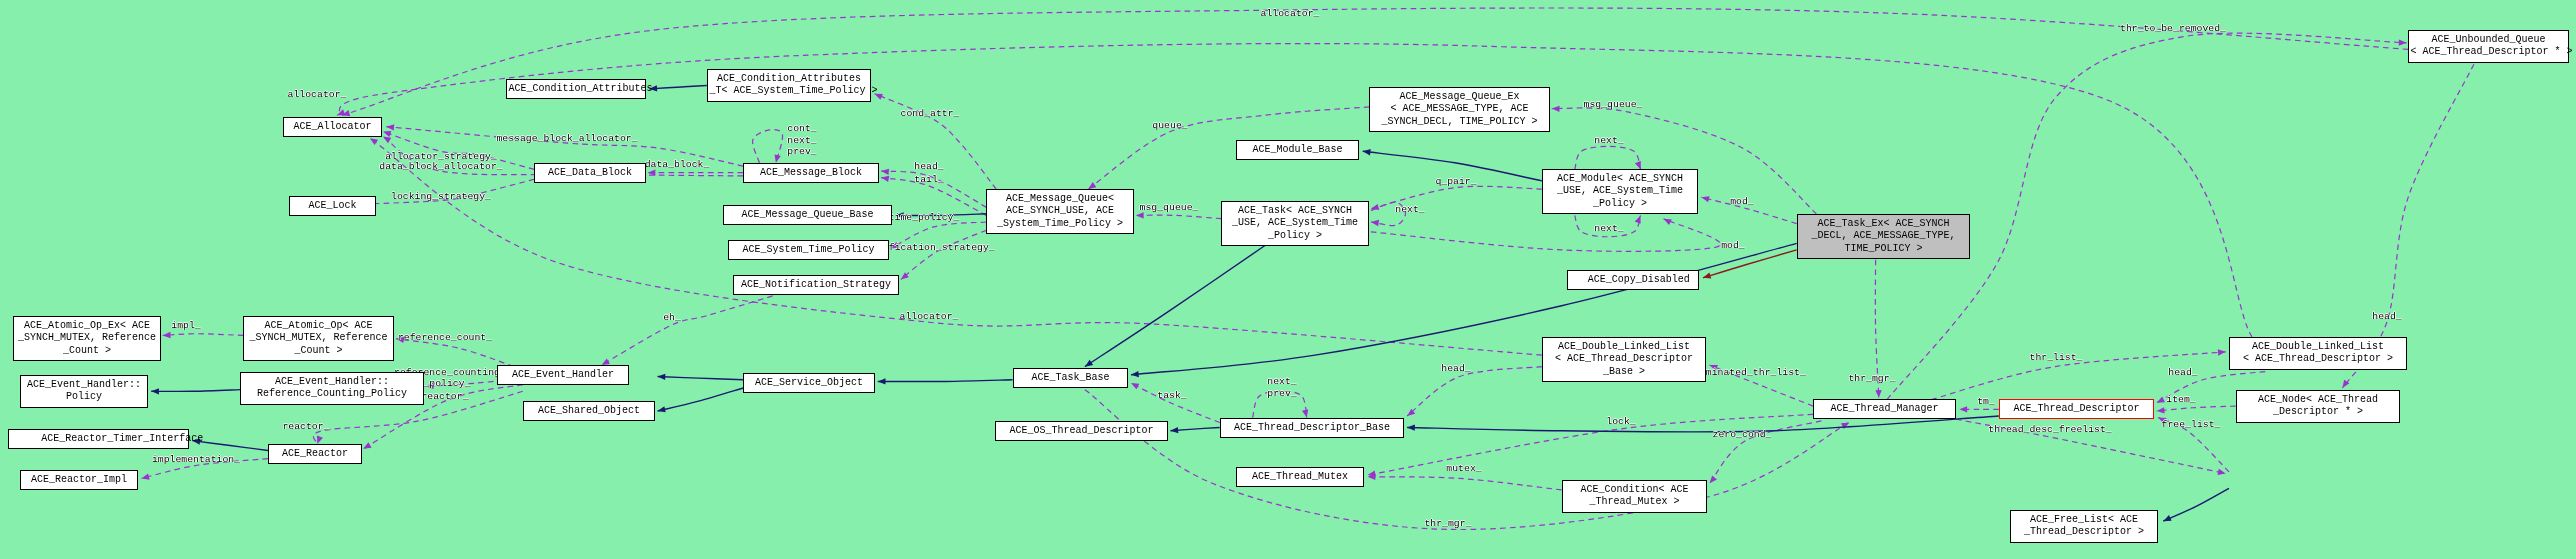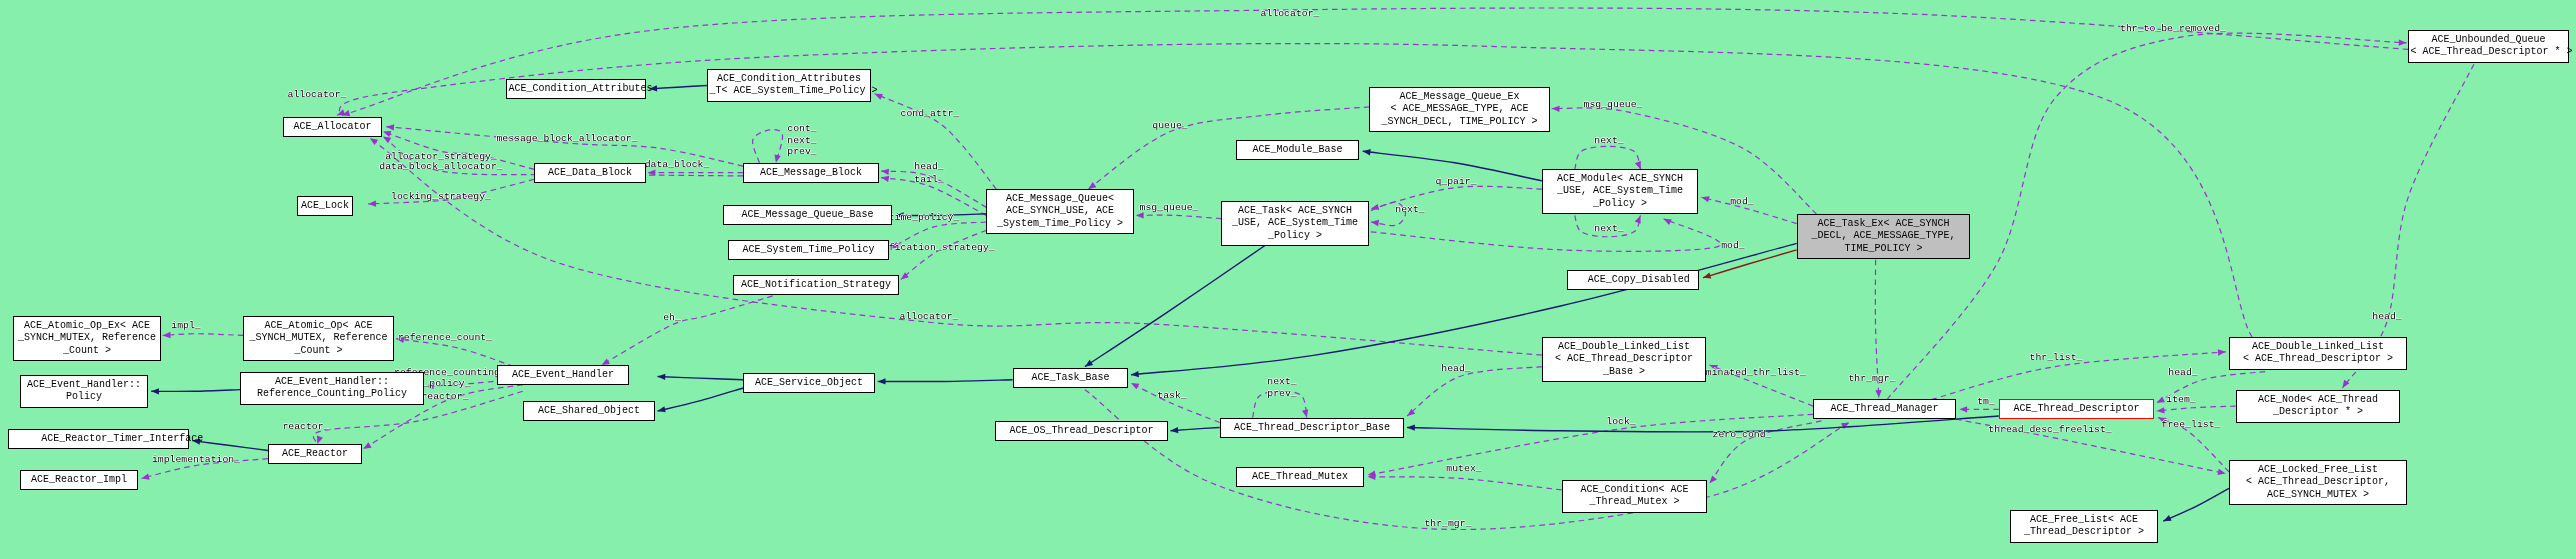--- a/index.html
+++ b/index.html
@@ -209,21 +209,21 @@
     </div>
     <div class="node" style="left: 283px; top: 117px; width: 99px;">
       <div>ACE_Allocator</div>
     </div>
     <div class="node" style="left: 534px; top: 163px; width: 112px;">
       <div>ACE_Data_Block</div>
     </div>
     <div class="node" style="left: 743px; top: 163px; width: 136px;">
       <div>ACE_Message_Block</div>
     </div>
-    <div class="node" style="left: 297px; top: 196px; width: 56px; text-align: center;">
+    <div class="node" style="left: 289px; top: 196px; width: 87px; text-align: center;">
       <div>ACE_Lock</div>
     </div>
     <div class="node" style="left: 723px; top: 205px; width: 169px;">
       <div>ACE_Message_Queue_Base</div>
     </div>
     <div class="node" style="left: 728px; top: 240px; width: 161px;">
       <div>ACE_System_Time_Policy</div>
     </div>
     <div class="node" style="left: 733px; top: 275px; width: 166px;">
       <div>ACE_Notification_Strategy</div>
@@ -327,23 +327,18 @@
       <div>ACE_Thread_Descriptor</div>
     </div>
     <div class="node" style="left: 2229px; top: 337px; width: 178px;">
       <div>ACE_Double_Linked_List</div>
       <div>&lt; ACE_Thread_Descriptor &gt;</div>
     </div>
     <div class="node" style="left: 2236px; top: 390px; width: 164px;">
       <div>ACE_Node&lt; ACE_Thread</div>
       <div>_Descriptor * &gt;</div>
     </div>
-    <div class="node" style="left: 2229px; top: 460px; width: 178px;">
-      <div>ACE_Locked_Free_List</div>
-      <div>&lt; ACE_Thread_Descriptor,</div>
-      <div>ACE_SYNCH_MUTEX &gt;</div>
-    </div>
     <div class="node" style="left: 2010px; top: 510px; width: 148px;">
       <div>ACE_Free_List&lt; ACE</div>
       <div>_Thread_Descriptor &gt;</div>
     </div>
   </div>
 
 
 </body></html>

